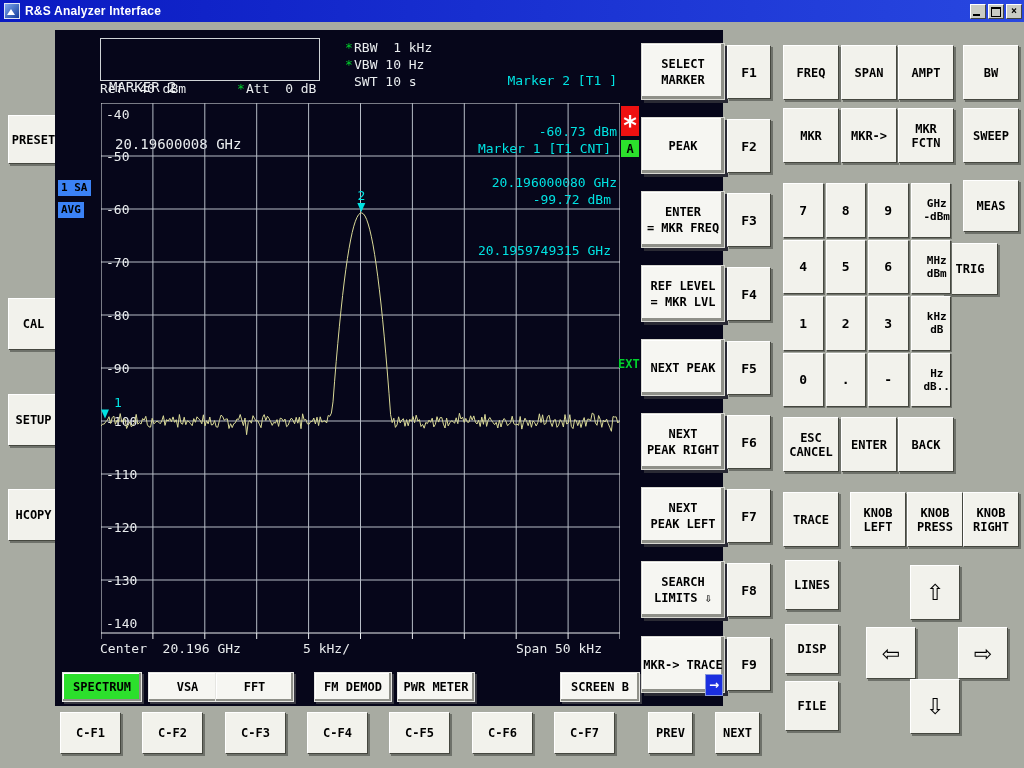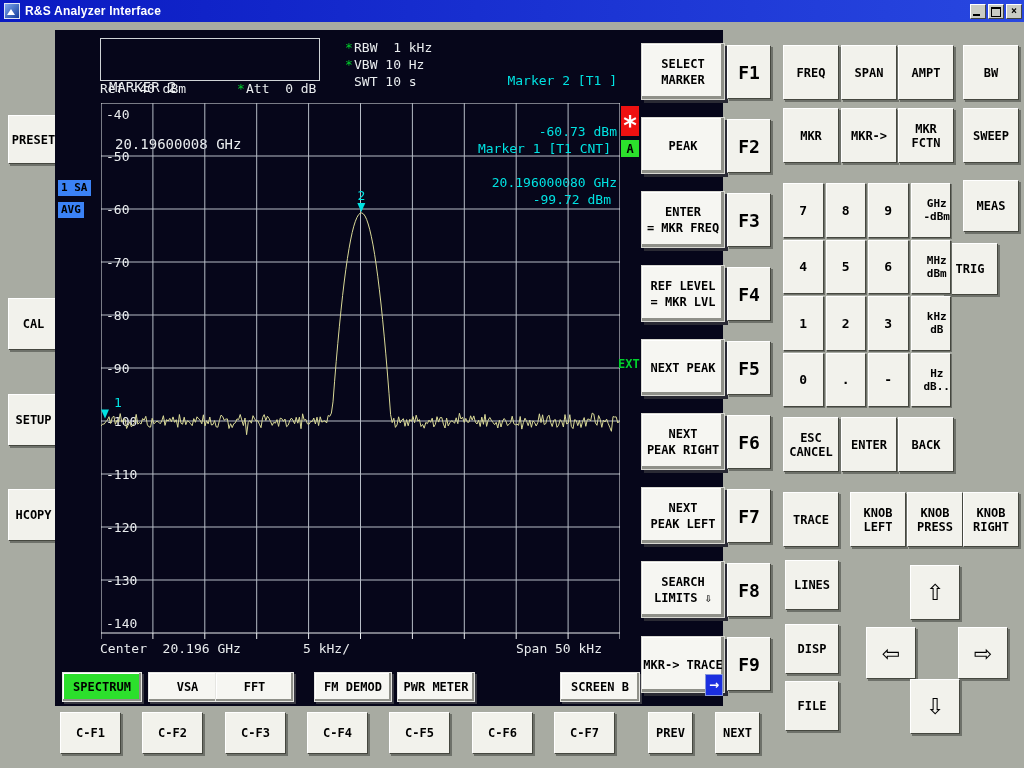--- a/index.html
+++ b/index.html
@@ -16,21 +16,21 @@
   .wtitle{color:#fff;font:700 12px "Liberation Sans",sans-serif;margin-left:5px;letter-spacing:0.2px;}
   .winbtns{position:absolute;right:2px;top:4px;display:flex;gap:2px;}
   .wbtn{width:14px;height:13px;background:#c9ccc4;border:1px solid;border-color:#fff #43453f #43453f #fff;
     position:relative;font:700 10px "DejaVu Sans Mono",monospace;color:#000;text-align:center;line-height:12px;}
   .glyph-min{position:absolute;left:2px;bottom:2px;width:7px;height:2px;background:#000;}
   .glyph-max{position:absolute;left:2px;top:2px;width:8px;height:7px;border:1px solid #000;border-top-width:2px;}
   
   .k{background:#f2f2ec;color:#000;border:1px solid;border-color:#ffffff #45473f #45473f #ffffff;
      box-shadow:2px 2px 0 #6e716a;display:flex;align-items:center;justify-content:center;
      text-align:center;font:700 12px "DejaVu Sans Mono",monospace;white-space:pre-line;cursor:default;}
-  .k.big{font-size:18px;}
+  .k.big{font-size:13px;}
   .arrowkey{font:400 22px "DejaVu Sans",sans-serif;}
   
   .crt{background:#06061a;color:#e9ecee;}
   .dtext{font:400 13px "DejaVu Sans Mono",monospace;color:#e9ecee;line-height:16px;white-space:pre;}
   .star{color:#00d12c;display:inline-block;width:9px;}
   .mbox{border:1px solid #cfd3d6;font:400 14px "DejaVu Sans Mono",monospace;line-height:19px;
         padding:1px 0 0 8px;white-space:pre;}
   .mboxv{text-indent:6px;}
   .cyan{color:#00e2e2;font:400 13px "DejaVu Sans Mono",monospace;line-height:17px;white-space:pre;}
   .ychip{display:inline-block;background:#3b82f6;color:#000;font:700 11px "DejaVu Sans Mono",monospace;
@@ -151,20 +151,21 @@
         <polyline points="0.0,323.1 1.6,321.0 3.2,321.1 4.8,318.7 6.4,317.1 8.0,313.7 9.6,320.5 11.2,314.7 12.8,313.0 14.4,321.3 16.0,317.1 17.6,319.2 19.2,310.6 20.8,319.2 22.4,316.8 24.0,315.8 25.6,325.5 27.2,322.0 28.8,318.8 30.4,323.8 32.0,321.9 33.6,319.4 35.2,311.4 36.8,321.2 38.4,319.5 40.0,321.1 41.6,315.6 43.2,317.1 44.8,313.3 46.4,321.9 48.0,323.9 49.6,324.1 51.2,315.3 52.8,320.8 54.4,319.5 56.0,318.0 57.6,319.1 59.2,320.8 60.8,317.9 62.4,312.7 64.0,322.4 65.6,316.6 67.2,318.1 68.8,315.3 70.4,318.7 72.0,313.9 73.6,319.3 75.2,316.7 76.8,324.3 78.4,311.5 80.0,320.3 81.6,321.2 83.2,314.2 84.8,321.7 86.4,317.8 88.0,318.6 89.6,320.7 91.2,322.7 92.8,315.6 94.4,319.3 96.0,313.8 97.6,315.8 99.2,317.3 100.8,320.8 102.4,311.8 104.0,322.9 105.6,317.7 107.2,320.9 108.8,314.0 110.4,322.0 112.0,321.5 113.6,317.6 115.2,323.9 116.8,324.2 118.4,317.7 120.0,312.2 121.6,313.4 123.2,317.2 124.8,316.1 126.4,315.9 128.0,325.5 129.6,320.7 131.2,324.6 132.8,320.7 134.4,319.8 136.0,315.9 137.6,316.6 139.2,311.5 140.8,317.1 142.4,322.6 144.0,315.0 145.6,331.7 147.2,319.5 148.8,317.4 150.4,320.2 152.0,312.7 153.6,315.8 155.2,318.2 156.8,317.7 158.4,321.2 160.0,324.7 161.6,314.5 163.2,311.6 164.8,317.5 166.4,313.2 168.0,315.4 169.6,318.6 171.2,322.4 172.8,319.3 174.4,320.2 176.0,316.6 177.6,323.4 179.2,315.2 180.8,315.7 182.4,318.4 184.0,316.0 185.6,323.7 187.2,322.2 188.8,317.6 190.4,315.1 192.0,317.3 193.6,320.8 195.2,314.3 196.8,320.2 198.4,314.1 200.0,325.7 201.6,310.8 203.2,317.2 204.8,316.4 206.4,320.8 208.0,321.3 209.6,318.5 211.2,318.5 212.8,315.0 214.4,321.0 216.0,314.2 217.6,322.6 219.2,313.8 220.8,319.1 222.4,318.3 224.0,317.8 225.6,320.0 227.2,312.5 228.8,313.3 230.4,310.1 232.0,298.9 233.6,278.2 235.2,258.6 236.8,240.3 238.4,223.2 240.0,207.2 241.6,192.5 243.2,179.0 244.8,166.7 246.4,155.6 248.0,145.7 249.6,137.0 251.2,129.5 252.8,123.2 254.4,118.2 256.0,114.3 257.6,111.6 259.2,110.2 260.8,109.9 262.4,110.9 264.0,113.0 265.6,116.4 267.2,121.0 268.8,126.8 270.4,133.8 272.0,141.9 273.6,151.3 275.2,162.0 276.8,173.8 278.4,186.8 280.0,201.0 281.6,216.4 283.2,233.1 284.8,250.9 286.4,270.0 288.0,290.2 289.6,311.7 291.2,319.6 292.8,315.2 294.4,324.4 296.0,322.0 297.6,313.8 299.2,320.0 300.8,317.0 302.4,315.7 304.0,323.3 305.6,316.6 307.2,322.8 308.8,316.3 310.4,318.4 312.0,313.5 313.6,319.7 315.2,312.2 316.8,318.1 318.4,316.6 320.0,323.5 321.6,321.4 323.2,325.2 324.8,319.4 326.4,320.6 328.0,317.1 329.6,319.3 331.2,315.2 332.8,323.9 334.4,321.3 336.0,313.7 337.6,319.1 339.2,314.6 340.8,314.6 342.4,321.1 344.0,325.0 345.6,315.0 347.2,322.9 348.8,319.8 350.4,317.8 352.0,318.4 353.6,320.3 355.2,314.8 356.8,320.7 358.4,310.3 360.0,316.0 361.6,314.2 363.2,319.4 364.8,315.4 366.4,319.2 368.0,319.2 369.6,312.8 371.2,317.1 372.8,312.9 374.4,319.1 376.0,321.0 377.6,317.2 379.2,323.5 380.8,314.1 382.4,321.3 384.0,311.4 385.6,323.4 387.2,317.1 388.8,314.5 390.4,317.3 392.0,319.5 393.6,321.7 395.2,319.3 396.8,325.0 398.4,317.2 400.0,324.0 401.6,318.0 403.2,315.5 404.8,317.8 406.4,322.5 408.0,321.4 409.6,319.6 411.2,313.2 412.8,320.7 414.4,321.8 416.0,321.2 417.6,322.3 419.2,313.5 420.8,326.1 422.4,319.6 424.0,315.2 425.6,318.3 427.2,322.7 428.8,317.1 430.4,324.3 432.0,317.8 433.6,319.6 435.2,323.0 436.8,319.7 438.4,310.8 440.0,319.6 441.6,311.8 443.2,321.5 444.8,320.6 446.4,314.0 448.0,312.2 449.6,319.2 451.2,323.5 452.8,317.3 454.4,316.6 456.0,324.3 457.6,322.2 459.2,316.6 460.8,318.7 462.4,324.0 464.0,311.6 465.6,320.9 467.2,320.2 468.8,311.7 470.4,323.5 472.0,325.6 473.6,316.7 475.2,317.4 476.8,322.7 478.4,317.4 480.0,324.5 481.6,318.4 483.2,314.6 484.8,323.3 486.4,316.3 488.0,316.1 489.6,318.0 491.2,310.1 492.8,311.1 494.4,319.9 496.0,322.3 497.6,312.5 499.2,316.3 500.8,324.3 502.4,317.1 504.0,319.0 505.6,316.1 507.2,320.5 508.8,324.4 510.4,328.3 512.0,313.6 513.6,314.0 515.2,313.9 516.8,320.0 518.4,318.0 " fill="none" stroke="#d9d997" stroke-width="1"></polyline>
         <polygon points="0.0,306.5 8.0,306.5 4.0,315.5" fill="#00e2e2"></polygon>
         <text x="17.0" y="303.5" fill="#00e2e2" font-family="DejaVu Sans Mono,monospace" font-size="13" text-anchor="middle">1</text>
         <polygon points="256.3,99.9 264.3,99.9 260.3,108.9" fill="#00e2e2"></polygon>
         <text x="260.3" y="96.9" fill="#00e2e2" font-family="DejaVu Sans Mono,monospace" font-size="13" text-anchor="middle">2</text>
       </svg>
 
     <div class="cyan abs" style="left:300px;top:76px;width:256px;text-align:right">
       <div>Marker 1 [T1 CNT]</div>
       <div>-99.72 dBm</div>
+      <div>20.1959749315 GHz</div>
     </div>
 
     <div class="badge-red abs" style="left:566px;top:76px;width:18px;height:30px">*</div>
     <div class="badge-a abs" style="left:566px;top:110px;width:18px;height:17px">A</div>
     <div class="ext abs" style="left:563px;top:327px">EXT</div>
 
     <div class="abs" style="left:3px;top:146px">
       <div class="ychip">1 SA</div><br>
       <div class="ychip">AVG</div>
     </div>

